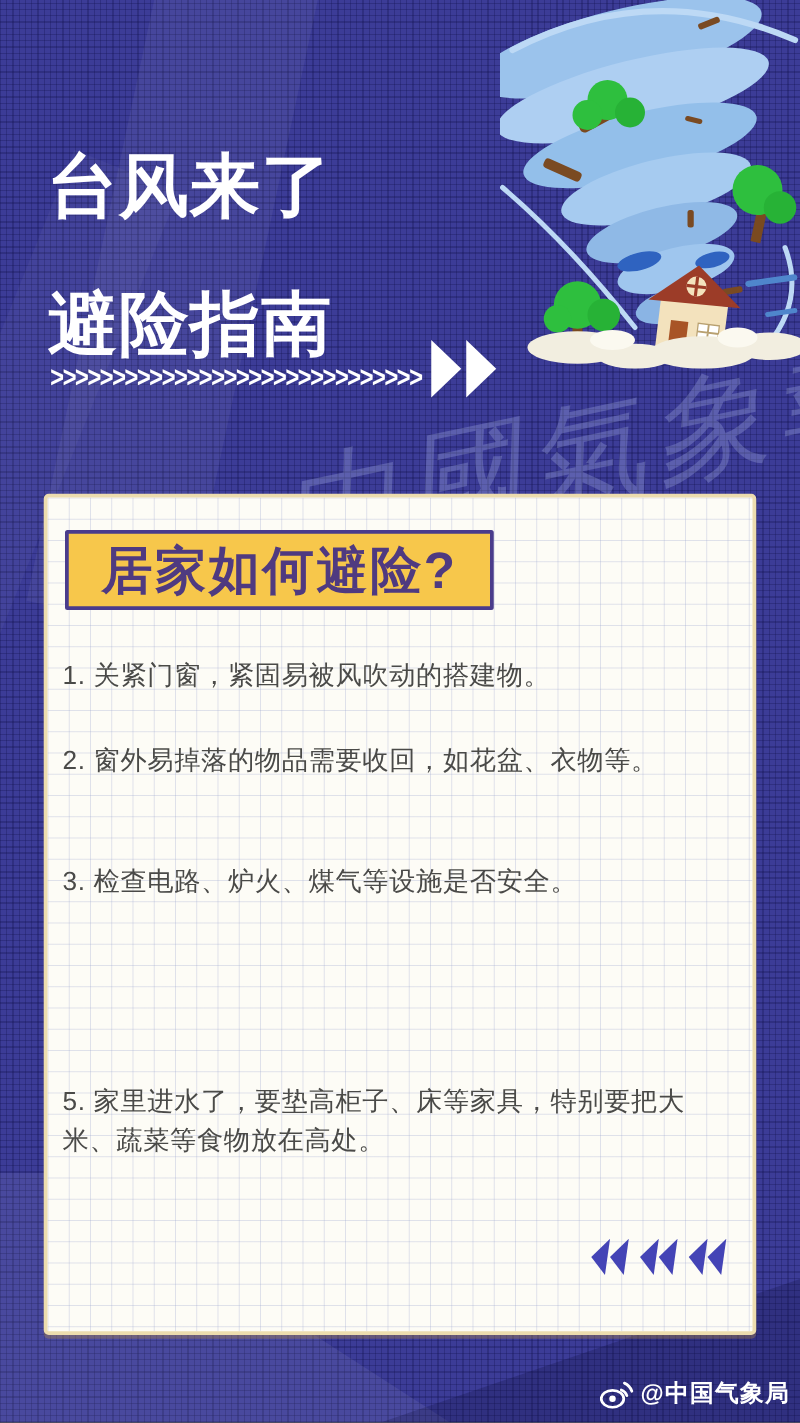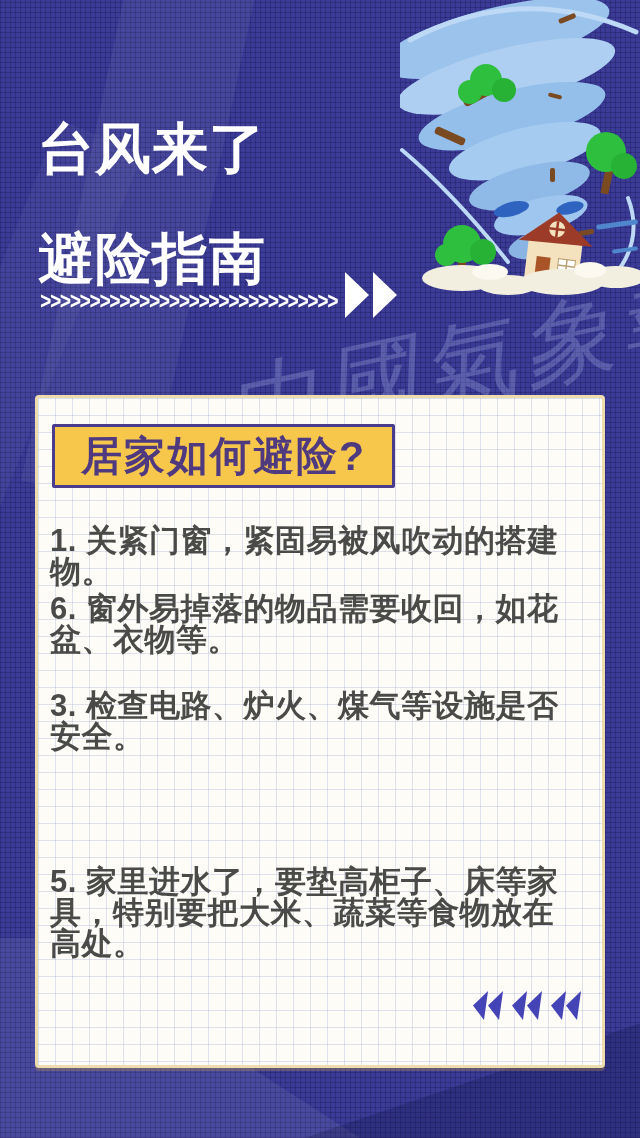--- a/index.html
+++ b/index.html
@@ -41,21 +41,21 @@
       linear-gradient(rgba(158,168,208,.32) 1px, transparent 1px),
       linear-gradient(90deg, rgba(158,168,208,.32) 1px, transparent 1px);
     background-size:17px 17px;
     border:3px solid #ecdcae;border-radius:4px;
     box-shadow:0 3px 0 rgba(180,140,70,.35);}
   .badge{position:absolute;left:14px;top:26px;
     background:#f7c74b;border:3px solid #4a3c8c;border-radius:2px;
     color:#4f3a80;font-size:41px;font-weight:bold;letter-spacing:2px;
     padding:12px 26px;line-height:34px;}
   .item{position:absolute;left:12px;width:532px;margin:0;
-    color:#4a4a48;font-size:31px;line-height:31px;letter-spacing:0.5px;font-weight:700;}
+    color:#4a4a48;font-size:21px;line-height:31px;letter-spacing:0.5px;font-weight:400;}
   .rewind-row{position:absolute;right:22px;top:592px;display:flex;gap:9px;}
   .rewind-row svg{transform:skewX(-8deg);}
   
   .footer{position:absolute;right:8px;top:1102px;display:flex;align-items:center;gap:5px;
     color:#ffffff;}
   .footer-text{font-size:19px;font-weight:bold;letter-spacing:1px;}
 </style>
 </head>
 <body>
 
@@ -141,34 +141,43 @@
     <svg class="sep-arrow" width="58" height="52" viewBox="0 0 58 52">
       <polygon points="2,2 26,25 2,48" fill="#ffffff"></polygon>
       <polygon points="30,2 54,25 30,48" fill="#ffffff"></polygon>
     </svg>
   </div>
 
   <div class="card">
     <div class="badge">居家如何避险?</div>
 
     <p class="item" style="top:127px">1. 关紧门窗，紧固易被风吹动的搭建物。</p>
-    <p class="item" style="top:195px">6. 窗外易掉落的物品需要收回，如花盆、衣物等。</p>
+    <p class="item" style="top:195px">2. 窗外易掉落的物品需要收回，如花盆、衣物等。</p>
     <p class="item" style="top:292px">3. 检查电路、炉火、煤气等设施是否安全。</p>
     <p class="item" style="top:468px">5. 家里进水了，要垫高柜子、床等家具，特别要把大米、蔬菜等食物放在高处。</p>
 
     <div class="rewind-row">
       <svg width="30" height="31" viewBox="0 0 30 31">
         <polygon points="14,1 1,15.5 14,30" fill="#4444b6"></polygon>
         <polygon points="29,1 16,15.5 29,30" fill="#4444b6"></polygon>
       </svg>
       <svg width="30" height="31" viewBox="0 0 30 31">
         <polygon points="14,1 1,15.5 14,30" fill="#4444b6"></polygon>
         <polygon points="29,1 16,15.5 29,30" fill="#4444b6"></polygon>
       </svg>
       <svg width="30" height="31" viewBox="0 0 30 31">
         <polygon points="14,1 1,15.5 14,30" fill="#4444b6"></polygon>
         <polygon points="29,1 16,15.5 29,30" fill="#4444b6"></polygon>
       </svg>
     </div>
   </div>
 
+  <div class="footer">
+    <svg width="27" height="24" viewBox="0 0 27 24">
+      <ellipse cx="10" cy="16" rx="9" ry="6.8" fill="none" stroke="#ffffff" stroke-width="2.2"></ellipse>
+      <circle cx="10" cy="16" r="2.6" fill="#ffffff"></circle>
+      <path d="M17,9 a7,7 0 0 1 4.5,4.5" fill="none" stroke="#ffffff" stroke-width="2.2" stroke-linecap="round"></path>
+      <path d="M19.5,3.5 a11,11 0 0 1 6,6.5" fill="none" stroke="#ffffff" stroke-width="2.2" stroke-linecap="round"></path>
+    </svg>
+    <span class="footer-text">@中国气象局</span>
+  </div>
 
 </div>
 
 </body></html>

